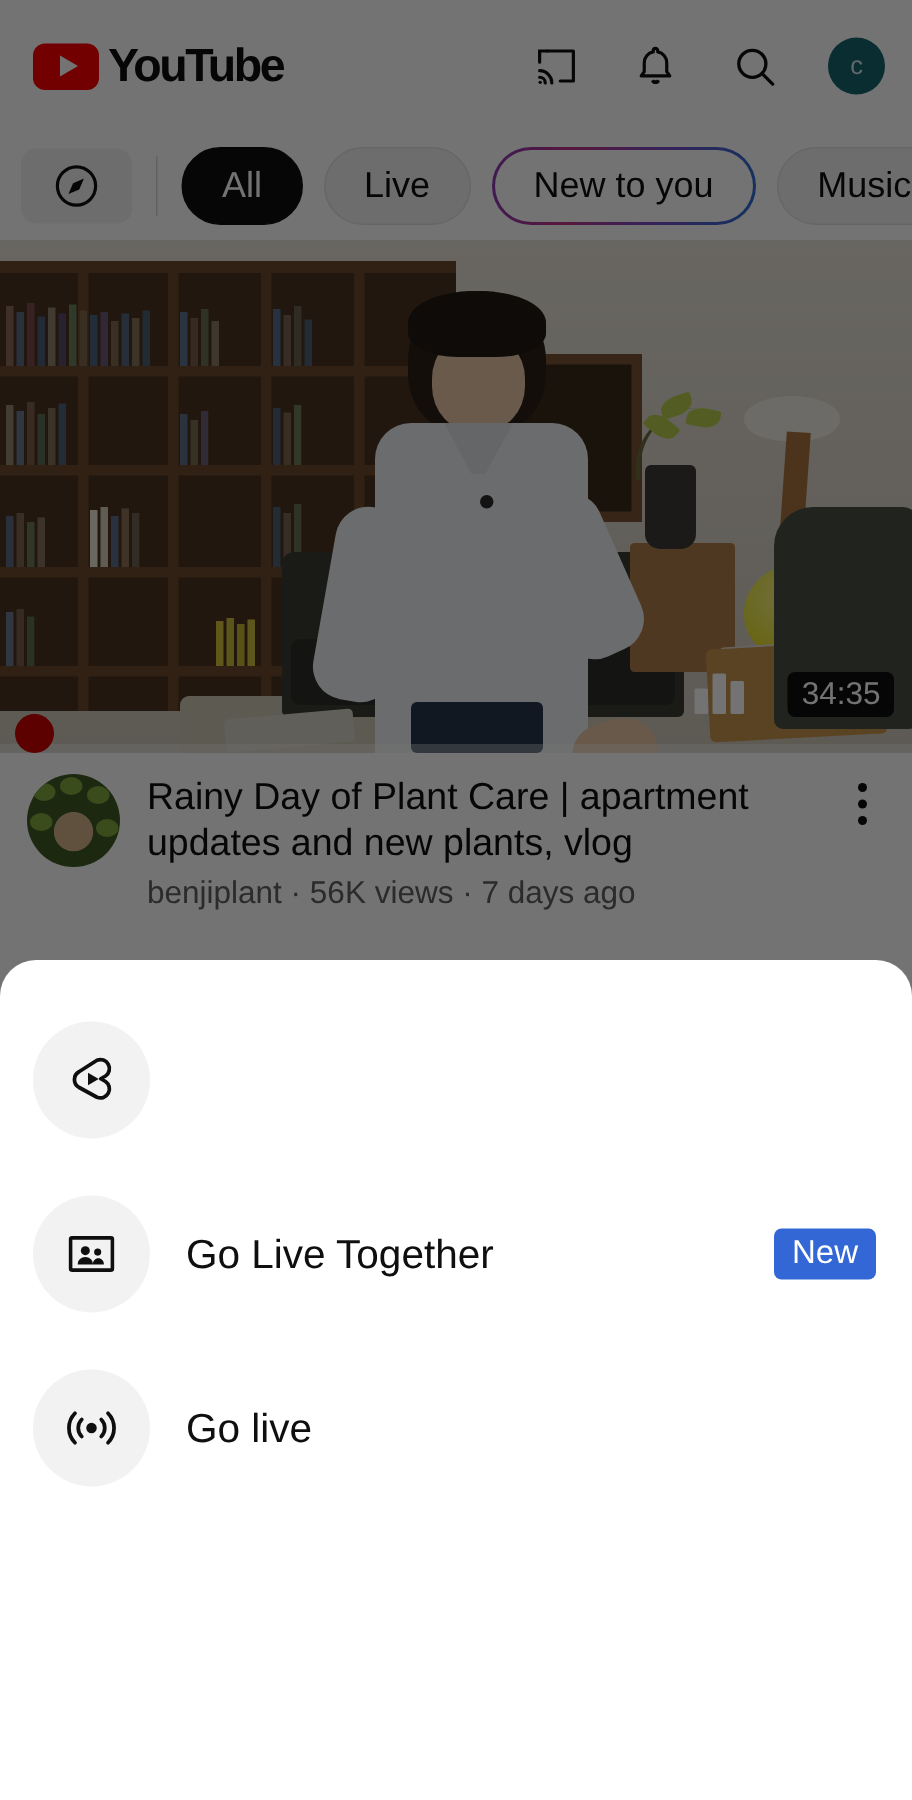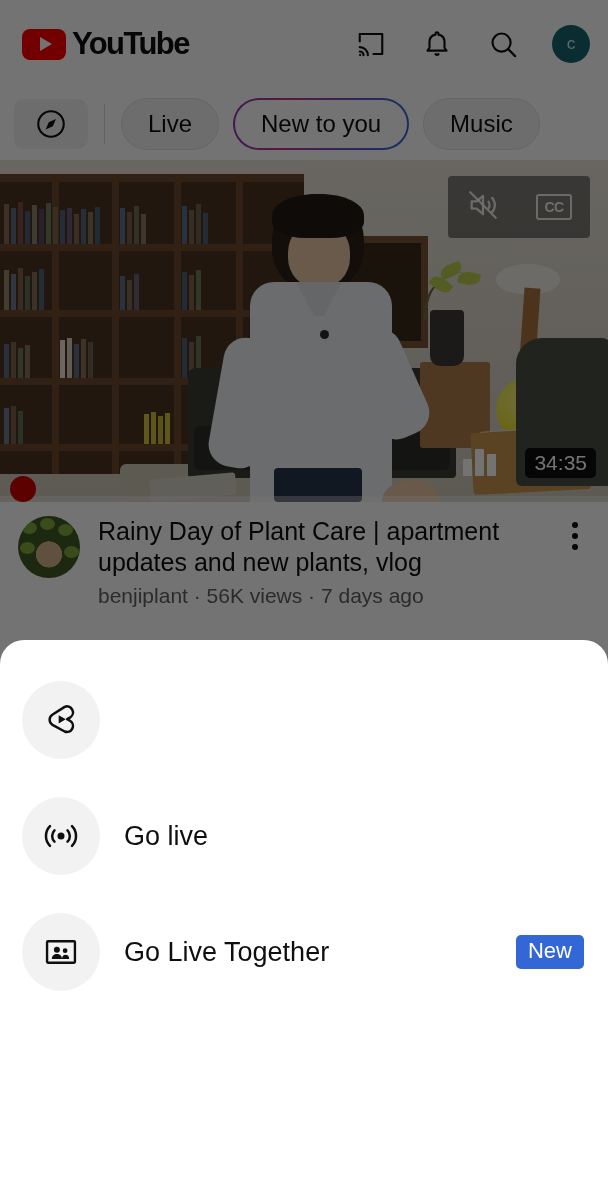--- a/index.html
+++ b/index.html
@@ -460,20 +460,21 @@
     </div>
 
     <div class="chips-row">
       <div class="chip-explore">
         <svg width="34" height="34" viewBox="0 0 24 24" fill="none" stroke="#0f0f0f" stroke-width="1.5">
           <circle cx="12" cy="12" r="9"></circle>
           <path d="M15.5 8.5l-2.2 5.1-5.1 2.2 2.2-5.1z" fill="#0f0f0f" stroke="none"></path>
         </svg>
       </div>
       <div class="chip-divider"></div>
+      <div class="chip active">All</div>
       <div class="chip">Live</div>
       <div class="chip gradient">New to you</div>
       <div class="chip">Music</div>
 
     </div>
 
     <div class="video-thumb">
       <div class="thumb-scene">
         <div class="wall"></div>
         <div class="bookcase">
@@ -587,31 +588,20 @@
         <div class="arm-l"></div>
         <div class="arm-r"></div>
         <div class="person-body"></div>
         <div class="person-collar"></div>
         <div class="mic"></div>
 
         <div class="hand-r"></div>
         <div class="pants"></div>
       </div>
 
-      <div class="thumb-controls">
-        <div>
-          <svg width="34" height="34" viewBox="0 0 24 24" fill="none" stroke="rgba(255,255,255,0.85)" stroke-width="1.6" stroke-linejoin="round">
-            <path d="M4 9.5v5h3.5L12 18.5v-13L7.5 9.5z"></path>
-            <line x1="3" y1="3" x2="21" y2="21" stroke-linecap="round"></line>
-            <path d="M15.5 9.2a4 4 0 0 1 0 5.6"></path>
-            <path d="M18 6.5a7.6 7.6 0 0 1 0 11"></path>
-          </svg>
-        </div>
-        <div class="cc-box">CC</div>
-      </div>
 
       <div class="eq-icon">
         <i style="height:17px"></i>
           <i style="height:27px"></i>
           <i style="height:22px"></i>
       </div>
       <div class="duration-pill">34:35</div>
       <div class="progress-track"></div>
       <div class="progress-dot"></div>
     </div>
@@ -644,43 +634,43 @@
 
       <div class="sheet-item">
         <div class="item-icon">
           <svg width="40" height="40" viewBox="0 0 24 24" fill="none" stroke="#0f0f0f" stroke-width="1.5" stroke-linejoin="round">
             <path d="M14.2 4.1a3.6 3.6 0 0 1 3.4 6.3l-1.9 1.1 1.9 1.1a3.6 3.6 0 0 1-3.4 6.3L6.9 14.9a3.6 3.6 0 0 1 .1-6.2z"></path>
             <path d="M10.6 9.1l4.3 2.5-4.3 2.5z" fill="#0f0f0f" stroke="none"></path>
           </svg>
         </div>
       </div>
 
-
-      <div class="sheet-item">
-        <div class="item-icon">
-          <svg width="40" height="40" viewBox="0 0 24 24" fill="none" stroke="#0f0f0f" stroke-width="1.5" stroke-linecap="round">
-            <circle cx="12" cy="12" r="2.1" fill="#0f0f0f" stroke="none"></circle>
-            <path d="M8.1 8.6a4.8 4.8 0 0 0 0 6.8"></path>
-            <path d="M15.9 8.6a4.8 4.8 0 0 1 0 6.8"></path>
-            <path d="M5.4 6.1a8.4 8.4 0 0 0 0 11.8"></path>
-            <path d="M18.6 6.1a8.4 8.4 0 0 1 0 11.8"></path>
-          </svg>
-        </div>
-        <div class="item-label">Go live</div>
-      </div>
 
       <div class="sheet-item">
         <div class="item-icon">
           <svg width="38" height="38" viewBox="0 0 24 24" fill="none" stroke="#0f0f0f" stroke-width="1.5" stroke-linejoin="round">
             <rect x="3.2" y="5.2" width="17.6" height="13.6" rx="0.6"></rect>
             <circle cx="9.4" cy="10.6" r="1.9" fill="#0f0f0f" stroke="none"></circle>
             <circle cx="14.6" cy="11.2" r="1.5" fill="#0f0f0f" stroke="none"></circle>
             <path d="M6.2 16.4c0-1.9 1.5-3.1 3.2-3.1s3.2 1.2 3.2 3.1z" fill="#0f0f0f" stroke="none"></path>
             <path d="M12.6 16.4c0-1.6 1-2.6 2.3-2.6s2.3 1 2.3 2.6z" fill="#0f0f0f" stroke="none"></path>
           </svg>
         </div>
         <div class="item-label">Go Live Together</div>
         <div class="new-badge">New</div>
       </div>
 
+      <div class="sheet-item">
+        <div class="item-icon">
+          <svg width="40" height="40" viewBox="0 0 24 24" fill="none" stroke="#0f0f0f" stroke-width="1.5" stroke-linecap="round">
+            <circle cx="12" cy="12" r="2.1" fill="#0f0f0f" stroke="none"></circle>
+            <path d="M8.1 8.6a4.8 4.8 0 0 0 0 6.8"></path>
+            <path d="M15.9 8.6a4.8 4.8 0 0 1 0 6.8"></path>
+            <path d="M5.4 6.1a8.4 8.4 0 0 0 0 11.8"></path>
+            <path d="M18.6 6.1a8.4 8.4 0 0 1 0 11.8"></path>
+          </svg>
+        </div>
+        <div class="item-label">Go live</div>
+      </div>
+
     </div>
   </div>
 </div>
 
 </body></html>

